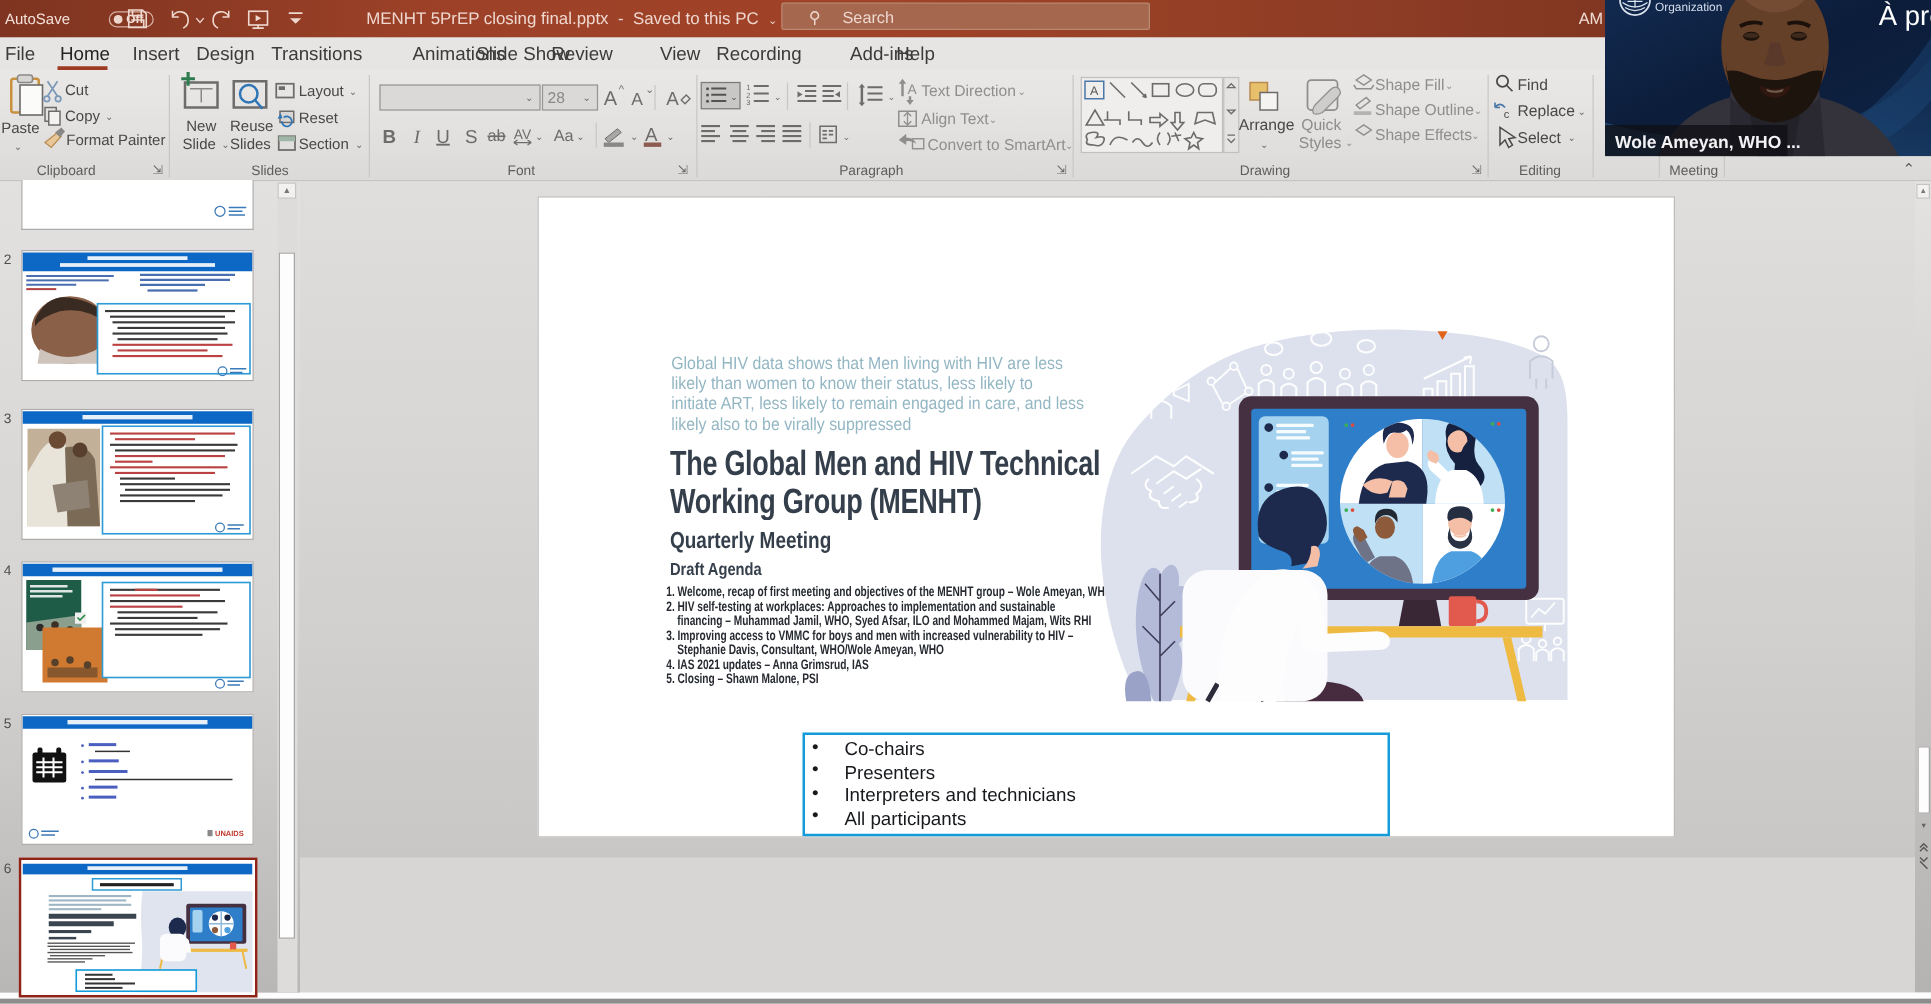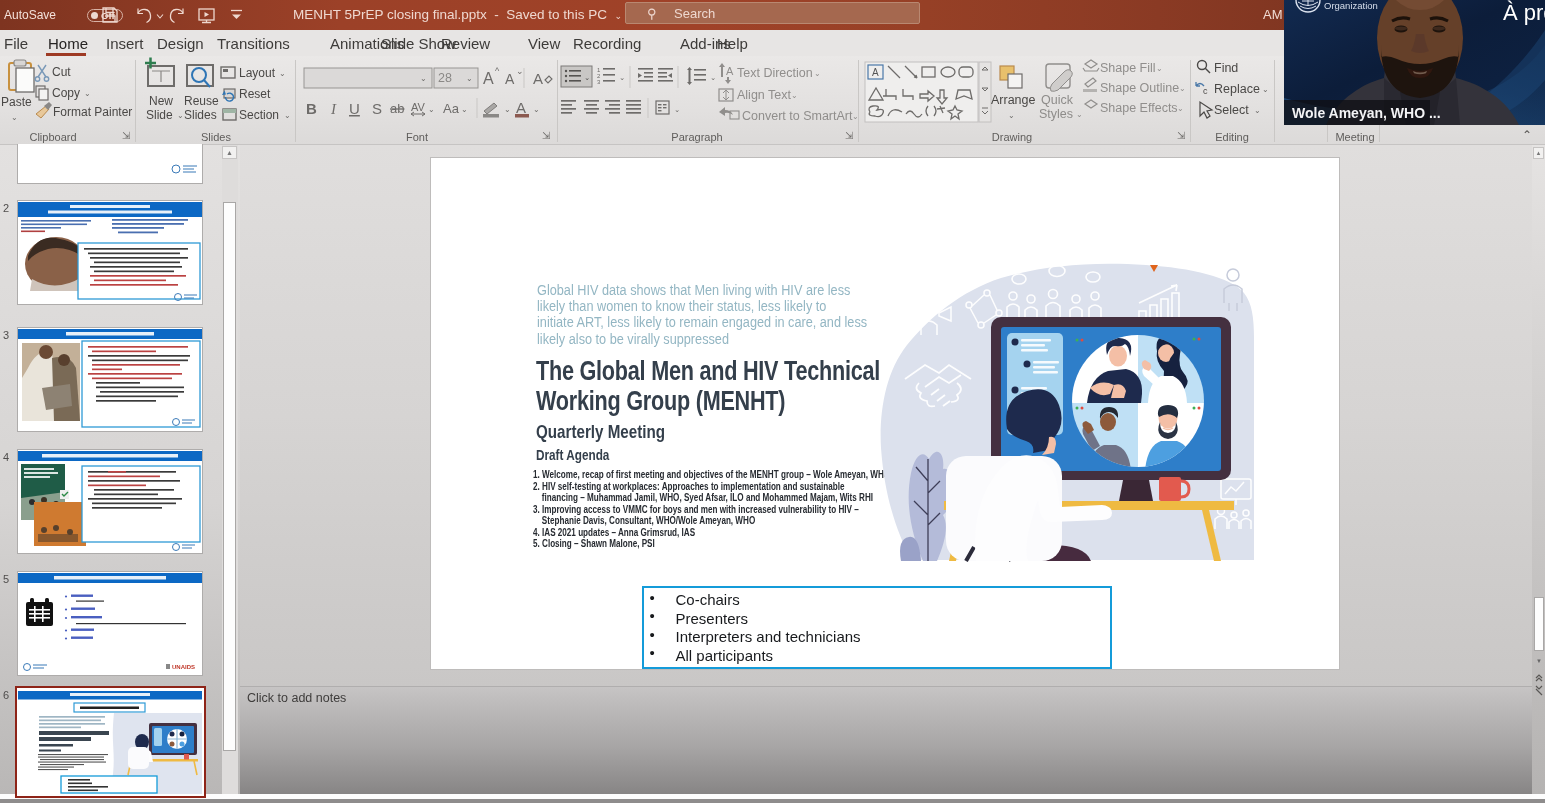--- a/index.html
+++ b/index.html
@@ -817,23 +817,20 @@
     <div class="abs" style="left:1.5px; top:452px; width:10px; height:54px; background:#fdfdfd; border:1px solid #a9a7a6;"></div>
     <div class="abs" style="left:2px; top:513px; width:10px; font-size:6px; color:#666; text-align:center;">▼</div>
     <svg class="abs" style="left:2px; top:528px;" width="10" height="26">
       <g stroke="#5a5856" stroke-width="1.2" fill="none">
         <path d="M2,5 l3,-3 l3,3 M2,8 l3,-3 l3,3"></path>
         <path d="M2,18 l3,3 l3,3 M2,15 l3,3 l3,-3" transform="translate(0,-2)"></path>
       </g>
     </svg>
   </div>
 
-  <div id="notesarea" class="abs">
-      <div id="notestxt">Click to add notes</div>
-    </div>
   <div id="whiteband" class="abs"></div>
   <div id="grayband" class="abs"></div>
 
   <div id="video" class="abs">
     <svg width="261" height="125" viewBox="0 0 261 125" xmlns="http://www.w3.org/2000/svg">
       <defs>
         <linearGradient id="navy" x1="0" y1="0" x2="1" y2="1">
           <stop offset="0" stop-color="#122a50"></stop>
           <stop offset="0.45" stop-color="#0c1d3a"></stop>
           <stop offset="1" stop-color="#0e2344"></stop>

